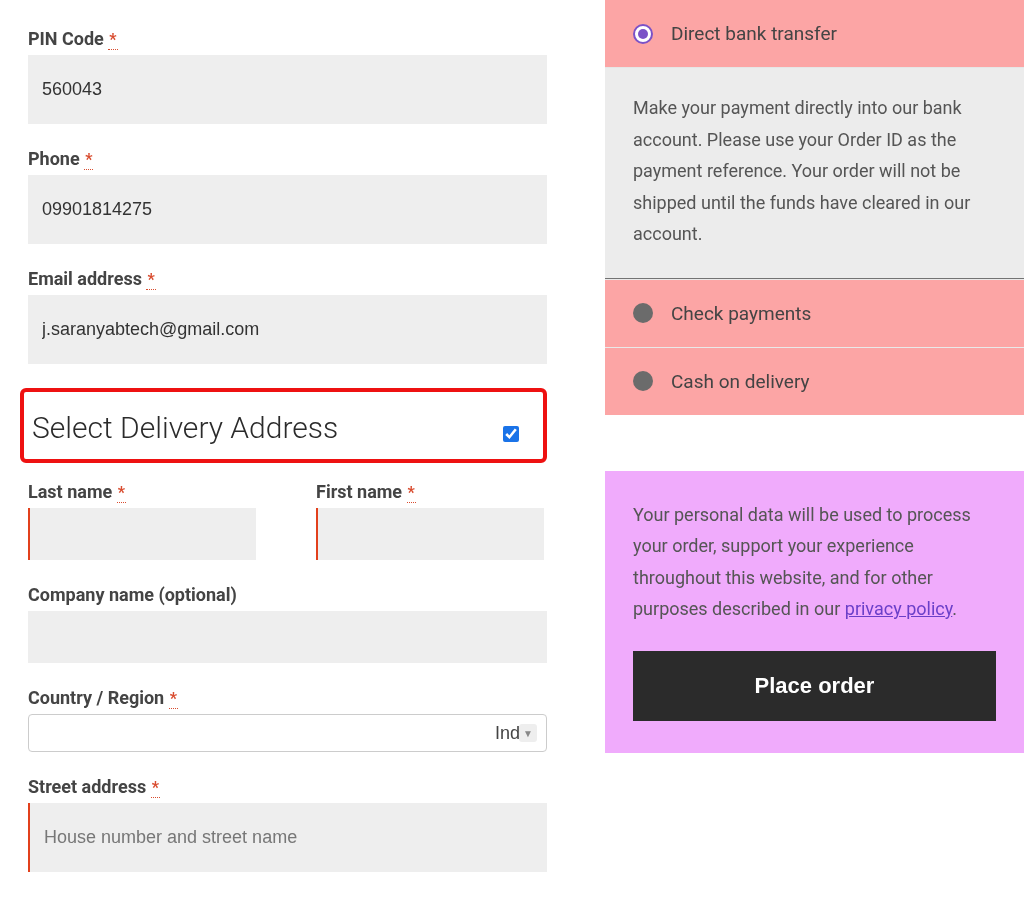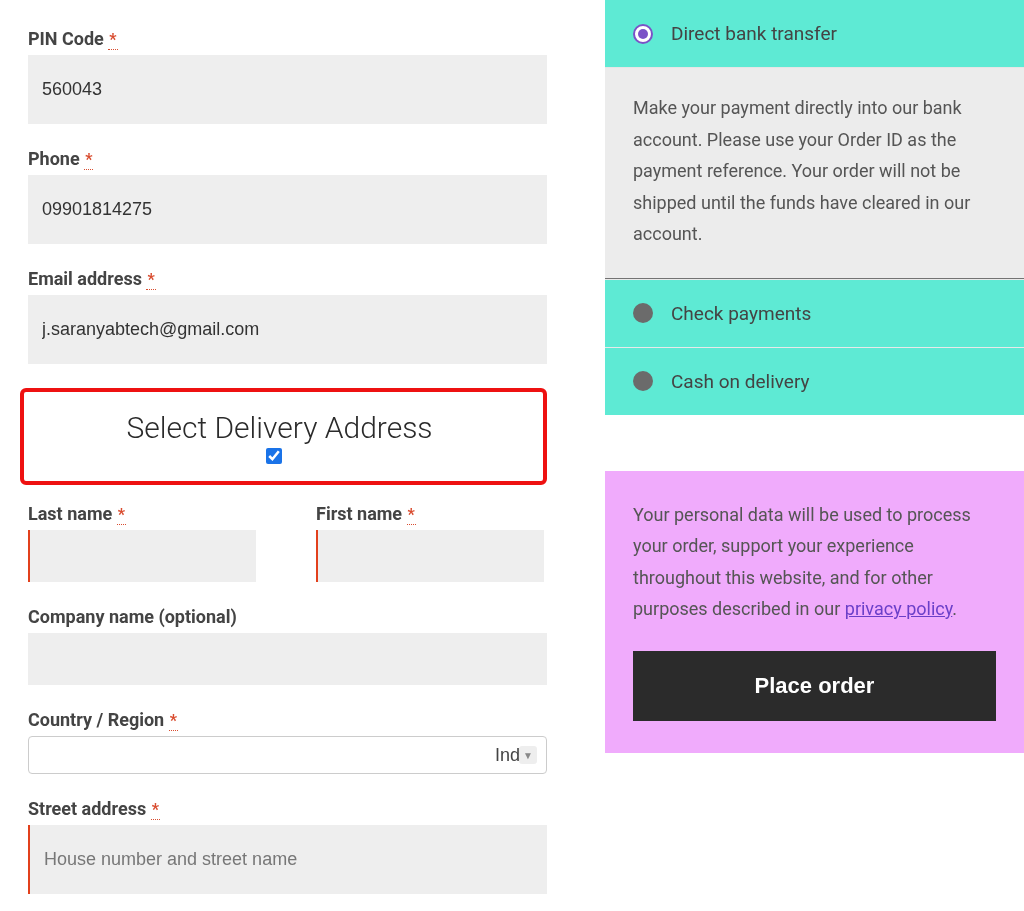--- a/index.html
+++ b/index.html
@@ -56,23 +56,22 @@
   }
   .invalid-left {
     border-left: 2px solid #e2401c;
   }
   .section-highlight {
     border: 4px solid #e11;
     border-radius: 6px;
     padding: 18px 16px 14px 0;
     margin: 14px 0 18px -8px;
     display: flex;
-    align-items: center;
+    align-items: flex-end;
     justify-content: space-between;
-    flex-direction: column;
   }
   .section-title {
     font-size: 30px;
     font-weight: 300;
     color: #2b2b2b;
     margin: 0 0 0 8px;
   }
   .chk {
     width: 16px;
     height: 16px;
@@ -116,21 +115,21 @@
     align-items: center;
     justify-content: center;
     color: #888;
     pointer-events: none;
     background: #eee;
     border-radius: 3px;
     font-size: 10px;
   }
   
   .pay-box {
-    background: #5eead4;
+    background: #fca5a5;
   }
   .pay-option {
     padding: 22px 28px;
     display: flex;
     align-items: center;
     gap: 18px;
     border-top: 1px solid #e9e9e9;
   }
   .pay-option:first-child {
     border-top: none;

